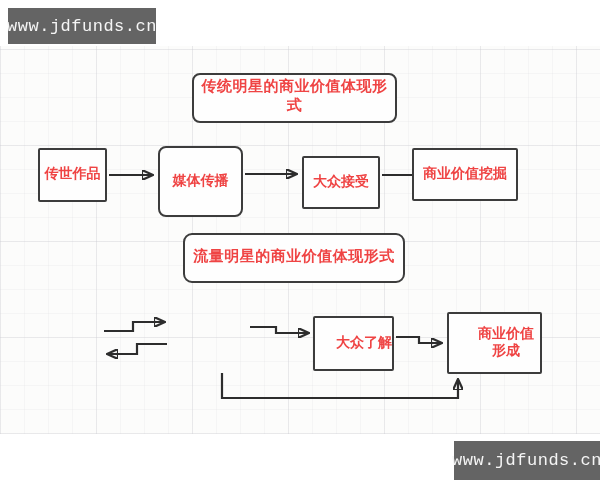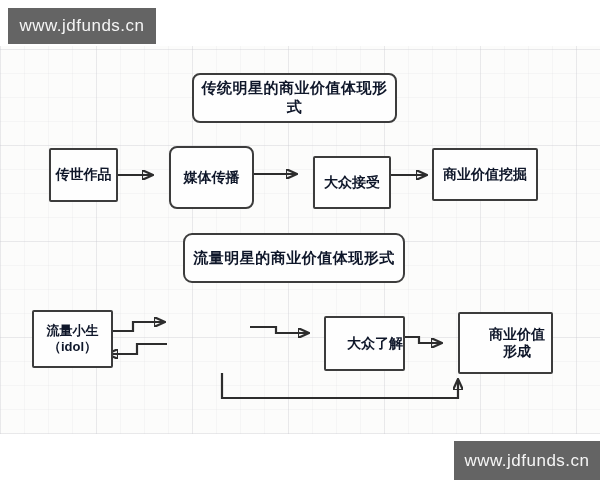--- a/index.html
+++ b/index.html
@@ -6,20 +6,21 @@
   body{
     font-family:"Liberation Sans","DejaVu Sans",sans-serif;
     background:#ffffff;
   }
   .page{
     position:relative;
     width:600px;
     height:480px;
     background:#ffffff;
     overflow:hidden;
+    font-family:Liberation Mono, monospace;
   }
   .grid-area{
     position:absolute;
     left:0; top:46px;
     width:600px; height:388px;
     background-color:#fcfcfb;
     background-image:
       repeating-linear-gradient(0deg, rgba(200,200,206,0.28) 0 1px, transparent 1px 96px),
       repeating-linear-gradient(90deg, rgba(200,200,206,0.28) 0 1px, transparent 1px 96px),
       repeating-linear-gradient(0deg, rgba(210,210,215,0.16) 0 1px, transparent 1px 24px),
@@ -36,41 +37,41 @@
     letter-spacing:0.5px;
   }
   .wm-top{ left:8px; top:8px; width:148px; height:36px; }
   .wm-bottom{ left:454px; top:441px; width:146px; height:39px; }
 
   .node{
     position:absolute;
     box-sizing:border-box;
     background:#fefefe;
     border:2.5px solid #3c3c3c;
-    color:#0f172a;
+    color:#ef4444;
     font-weight:700;
     display:flex;
     flex-direction:column;
     align-items:center;
     justify-content:center;
     text-align:center;
     line-height:1.25;
   }
   .title-box{ font-size:15px; letter-spacing:0.5px; }
   .rounded{ border-radius:8px; }
   .sq{ border-radius:2px; }
 
   .t1{ left:192px; top:73px;  width:205px; height:50px; }
   .t2{ left:183px; top:233px; width:222px; height:50px; border-radius:9px;}
 
-  .step{ font-size:14px;margin-left:11px; }
+  .step{ font-size:14px; }
   .bA{ left:38px;  top:148px; width:69px;  height:54px; }
-  .bB{ left:158px; top:146px; width:85px;  height:63px; }
+  .bB{ left:158px; top:146px; width:85px;  height:71px; }
   .bC{ left:302px; top:156px; width:78px;  height:53px; }
-  .bD{ left:421px; top:148px; width:106px; height:53px; }
+  .bD{ left:412px; top:148px; width:106px; height:53px; }
 
   .bE{ left:21px;  top:310px; width:81px;  height:58px; font-size:13px;}
   .bF{ left:169px; top:316px; width:79px;  height:55px; }
   .bG{ left:313px; top:316px; width:81px;  height:55px;align-items:flex-end; }
   .bH{ left:447px; top:312px; width:95px;  height:62px;padding-left:23px; }
 
   .arrows{
     position:absolute;
     left:0; top:0;
     width:600px; height:480px;
@@ -124,24 +125,20 @@
     <span>大众接受</span>
   </div>
   <div class="node sq step bD">
     <span>商业价值挖掘</span>
   </div>
 
   <div class="node title-box t2">
     <span>流量明星的商业价值体现形式</span>
   </div>
 
-  <div class="node sq step bE">
-    <span>流量小生</span>
-    <span>（idol）</span>
-  </div>
   <div class="node sq step bG">
     <span>大众了解</span>
   </div>
   <div class="node sq step bH">
     <span>商业价值形成</span>
   </div>
 
   <div class="watermark wm-bottom">
     <span>www.jdfunds.cn</span>
   </div>

